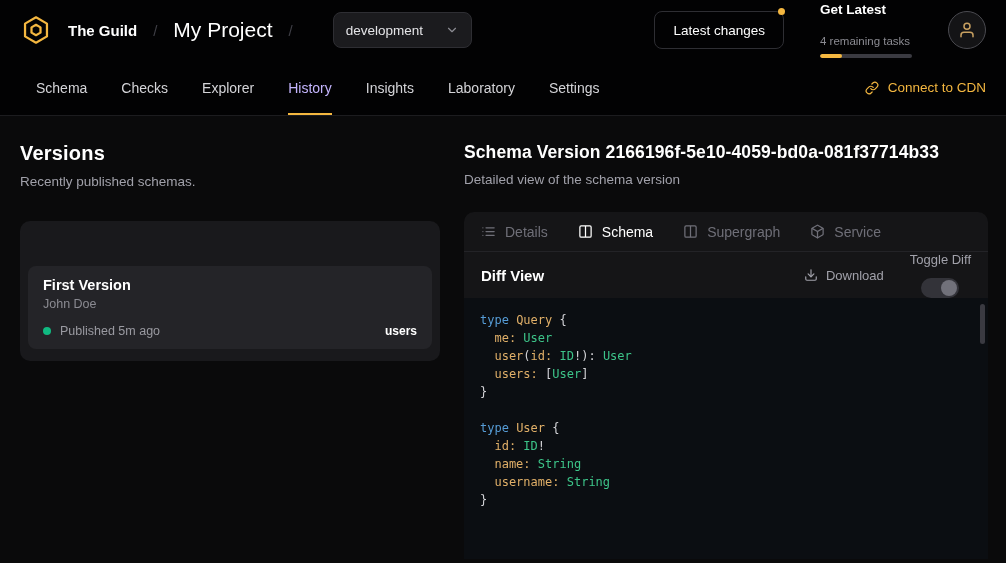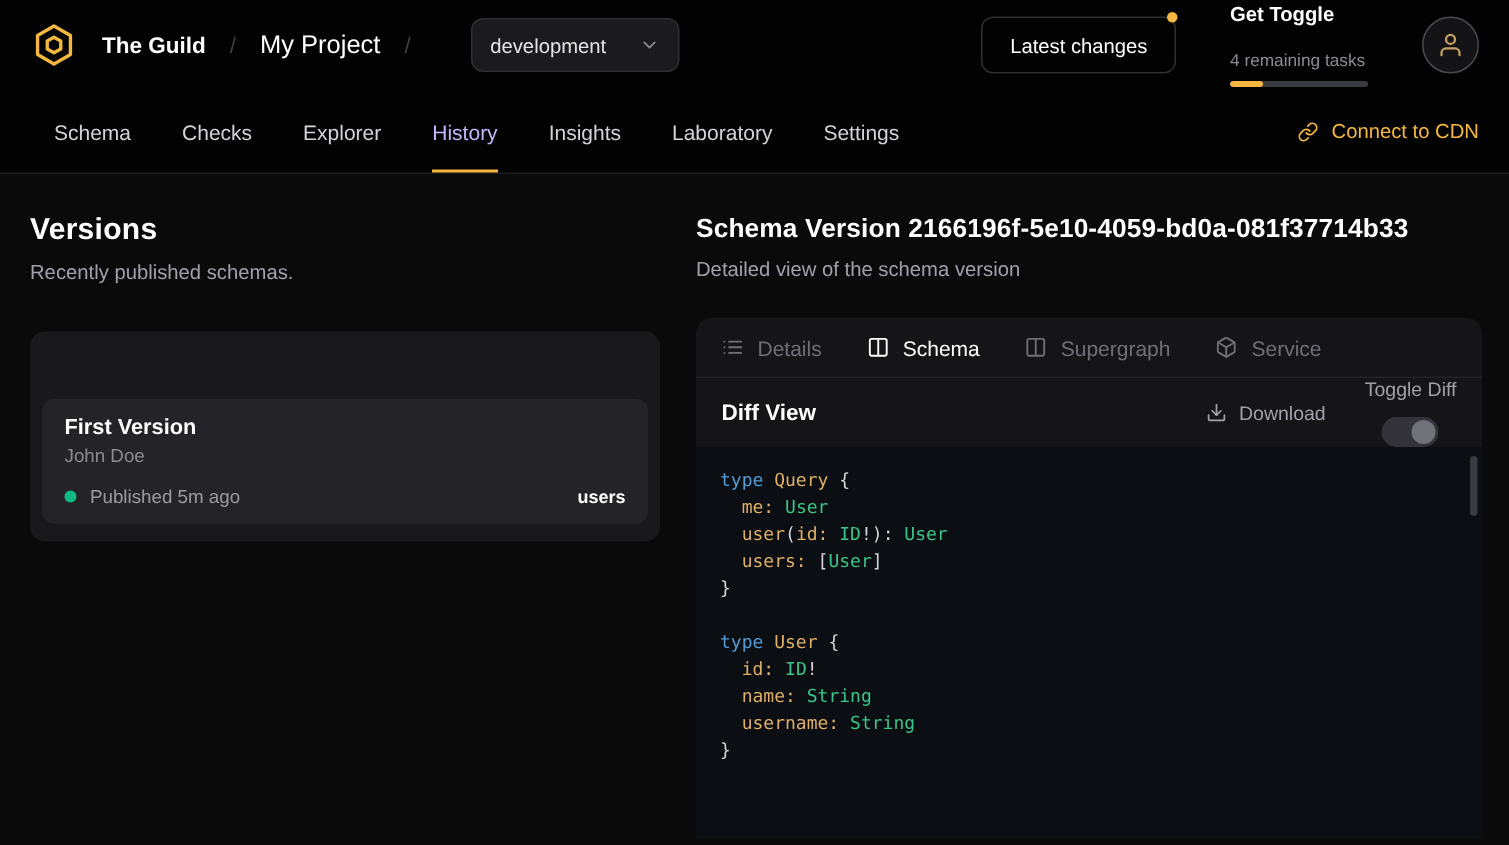--- a/index.html
+++ b/index.html
@@ -12,21 +12,21 @@
 
   
   header {
     height:60px; background:#020203; display:flex; 
     padding:0 20px;
   }
   .hdr-left { display:flex; align-items:center; }
   .logo { width:32px; height:32px; display:flex; align-items:center; justify-content:center; margin-right:16px; cursor:pointer; }
   .brand { font-size:15px; font-weight:600; color:#fff; cursor:pointer; }
   .crumb-sep { color:#3f3f46; margin:0 16px; font-size:15px; }
-  .project { font-size:17px; color:#fff; cursor:pointer; }
+  .project { font-size:21px; color:#fff; cursor:pointer; }
   .env-btn {
     display:flex; align-items:center; gap:22px; margin-left:24px;
     background:#1b1b1e; border:1px solid #2e2e33; border-radius:8px;
     height:36px; padding:0 12px; color:#e4e4e7; font-size:13.5px; cursor:pointer;
   }
   .env-btn .chev { color:#8b8b92; display:flex; }
   .hdr-right { margin-left:auto; display:flex; align-items:center; gap:36px; }
   .latest-btn {
     position:relative; background:transparent; border:1px solid #2e2e33;
     border-radius:8px; height:38px; padding:0 18px; color:#fff; font-size:13.5px;
@@ -150,21 +150,21 @@
             </svg>
         </span>
       </button>
     </div>
     <div class="hdr-right">
       <button class="latest-btn">
         <span>Latest changes</span>
         <span class="notif-dot"></span>
       </button>
       <div class="get-started">
-        <div class="gs-title">Get Toggle</div>
+        <div class="gs-title">Get Latest</div>
         <div class="gs-sub">4 remaining tasks</div>
         <div class="gs-bar">
             <div class="gs-fill"></div>
           </div>
       </div>
       <div class="avatar">
         <span class="icon">
           <svg width="18" height="18" viewBox="0 0 24 24" fill="none" stroke="currentColor" stroke-width="2" stroke-linecap="round" stroke-linejoin="round">
               <path d="M20 21v-2a4 4 0 0 0-4-4H8a4 4 0 0 0-4 4v2"></path>
               <circle cx="12" cy="7" r="4"></circle>

